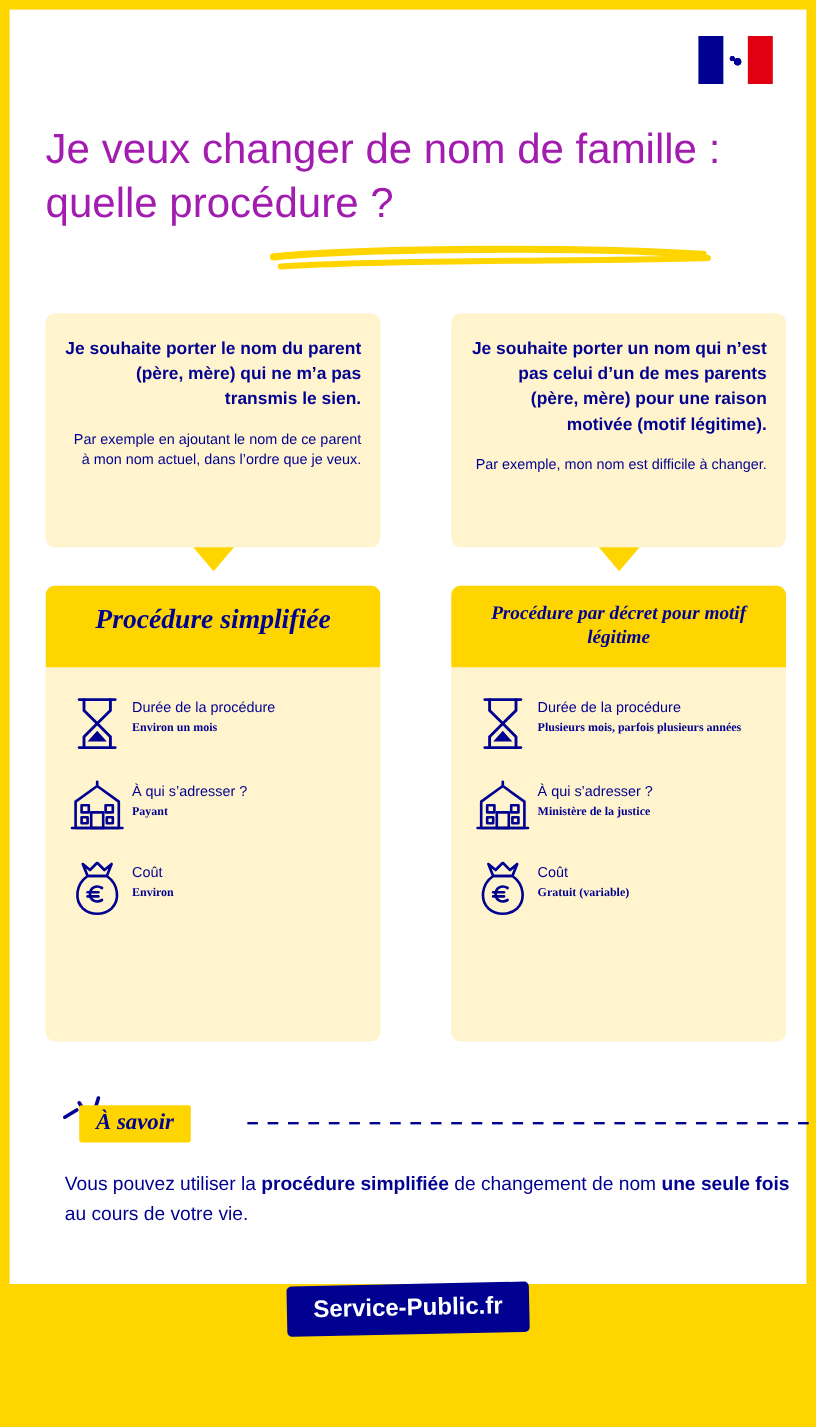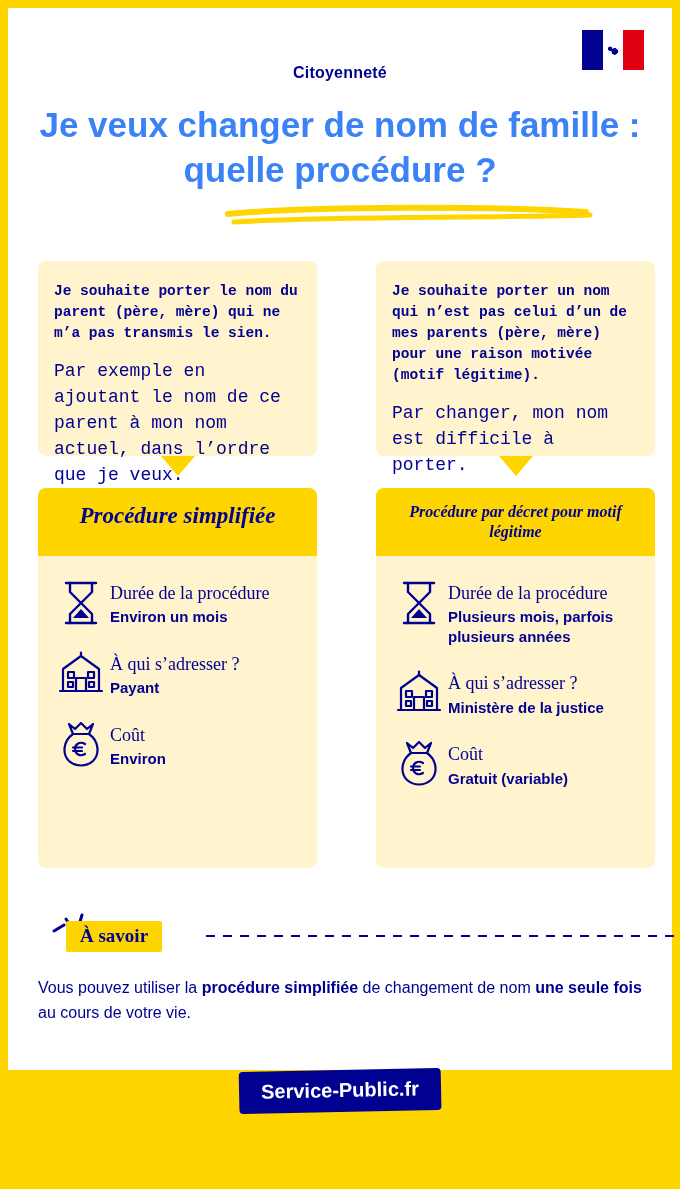--- a/index.html
+++ b/index.html
@@ -44,46 +44,44 @@
   }
   .kicker{
     position:absolute;left:0;right:0;top:56px;
     text-align:center;
     font-size:16px;font-weight:bold;
     letter-spacing:.2px;
     color:#000091;
   }
   .title{
     position:absolute;left:30px;right:30px;top:95px;
-    text-align:center;
     font-size:35px;line-height:1.28;
-    font-weight:bold;
-    color:#3b82f6;
+    font-weight:normal;
+    color:#a21caf;
   }
   .underline{
     position:absolute;left:216px;top:196px;
     width:370px;height:22px;
     pointer-events:none;
   }
   
   .bubble{
     position:absolute;
     background:#fff4cd;
     border-radius:8px;
     box-sizing:border-box;
     padding:20px 16px 16px;
-    text-align:left;
+    text-align:right;
     color:#000091;
-    font-family:Liberation Mono, monospace;
   }
   .bubble .strong{
     font-size:14.5px;font-weight:bold;line-height:1.45;
   }
   .bubble .light{
-    font-size:18px;font-weight:normal;line-height:1.45;margin-top:14px;
+    font-size:12px;font-weight:normal;line-height:1.45;margin-top:14px;
   }
   .bubble-left{left:30px;top:253px;width:279px;height:195px;}
   .bubble-right{left:368px;top:253px;width:279px;height:195px;}
   .tail{
     position:absolute;
     width:0;height:0;
     border-left:17px solid transparent;
     border-right:17px solid transparent;
     border-top:20px solid #ffd500;
   }
@@ -115,43 +113,43 @@
   .row{
     display:flex;align-items:flex-start;
     margin-bottom:22px;
   }
   .row .ico{
     width:58px;flex:0 0 58px;
     display:flex;align-items:center;justify-content:center;
     padding-top:2px;
   }
   .row .txt{padding-top:4px;}
-  .row .lbl{font-size:18px;font-weight:normal;line-height:1.3;color:#000091;font-family:Liberation Serif, serif;}
-  .row .val{font-size:15px;font-weight:bold;line-height:1.3;color:#000091;margin-top:2px;}
+  .row .lbl{font-size:12px;font-weight:normal;line-height:1.3;color:#000091;}
+  .row .val{font-size:10px;font-weight:bold;line-height:1.3;color:#000091;margin-top:2px;font-family:Liberation Serif, serif;}
   .card-right .rows{padding-top:22px;}
   
   .asavoir-wrap{position:absolute;left:30px;top:905px;width:620px;height:40px;}
   .asavoir-badge{
     position:absolute;left:28px;top:8px;
     background:#ffd500;
     padding:4px 14px 5px;
     font-family:"Liberation Serif", serif;
-    font-weight:bold;
+    font-style:italic;font-weight:bold;
     font-size:19px;color:#000091;
     border-radius:2px;
   }
   .dashes{
     position:absolute;left:168px;top:22px;width:482px;height:2px;
     background-image:linear-gradient(to right,#000091 0 9px,transparent 9px 17px);
     background-size:17px 2px;
     background-repeat:repeat-x;
   }
   .sparks{position:absolute;left:10px;top:0;width:60px;height:30px;}
   .note{
-    position:absolute;left:30px;top:968px;width:624px;
+    position:absolute;left:46px;top:968px;width:624px;
     font-size:16px;line-height:1.55;color:#000091;
   }
   .note b{font-weight:bold;}
   
   .logo{
     position:absolute;left:50%;top:1070px;
     transform:translateX(-50%) rotate(-1.2deg);
     background:#000091;
     color:#ffffff;
     font-size:20px;font-weight:bold;
@@ -166,38 +164,37 @@
 
 <div class="page">
   <div class="sheet">
 
     <div class="flag">
       <div class="b"></div>
         <div class="w"></div>
         <div class="r"></div>
     </div>
 
-    <div class="kicker">Citoyenneté</div>
 
     <div class="title">Je veux changer de nom de famille : quelle procédure ?</div>
 
     <svg class="underline" viewBox="0 0 370 22">
       <path d="M4 10 C 90 2, 270 2, 362 8" stroke="#ffd500" stroke-width="6" fill="none" stroke-linecap="round"></path>
       <path d="M10 18 C 110 12, 280 14, 366 11" stroke="#ffd500" stroke-width="5" fill="none" stroke-linecap="round"></path>
     </svg>
 
     <div class="bubble bubble-left">
       <div class="strong">Je souhaite porter le nom du parent (père, mère) qui ne m’a pas transmis le sien.</div>
       <div class="light">Par exemple en ajoutant le nom de ce parent à mon nom actuel, dans l’ordre que je veux.</div>
     </div>
     <div class="tail tail-left"></div>
 
     <div class="bubble bubble-right">
       <div class="strong">Je souhaite porter un nom qui n’est pas celui d’un de mes parents (père, mère) pour une raison motivée (motif légitime).</div>
-      <div class="light">Par changer, mon nom est difficile à porter.</div>
+      <div class="light">Par exemple, mon nom est difficile à changer.</div>
     </div>
     <div class="tail tail-right"></div>
 
     <div class="card card-left">
       <div class="card-head">Procédure simplifiée</div>
       <div class="rows">
 
         <div class="row">
           <div class="ico">
             <svg width="42" height="46" viewBox="0 0 42 46">

